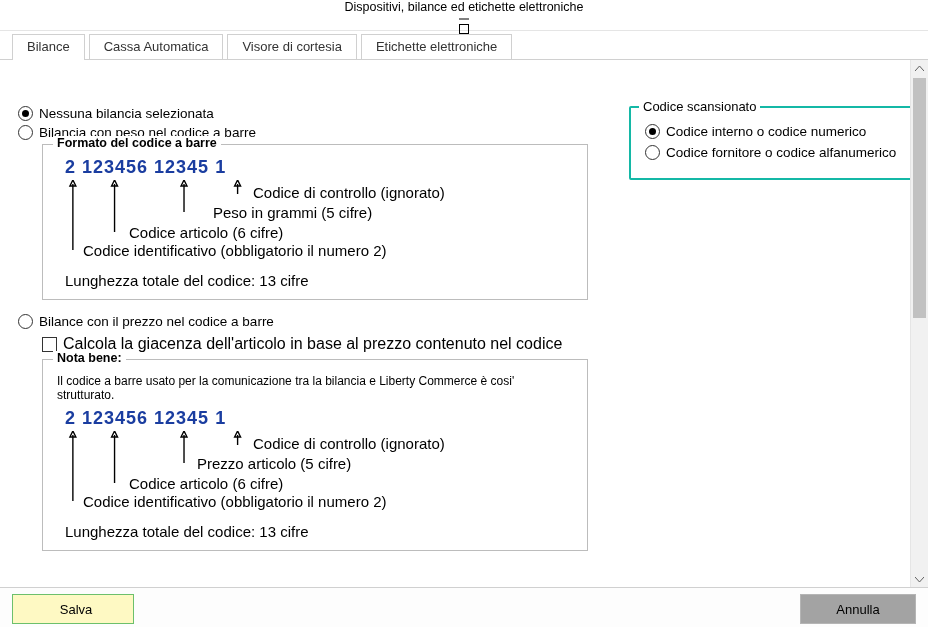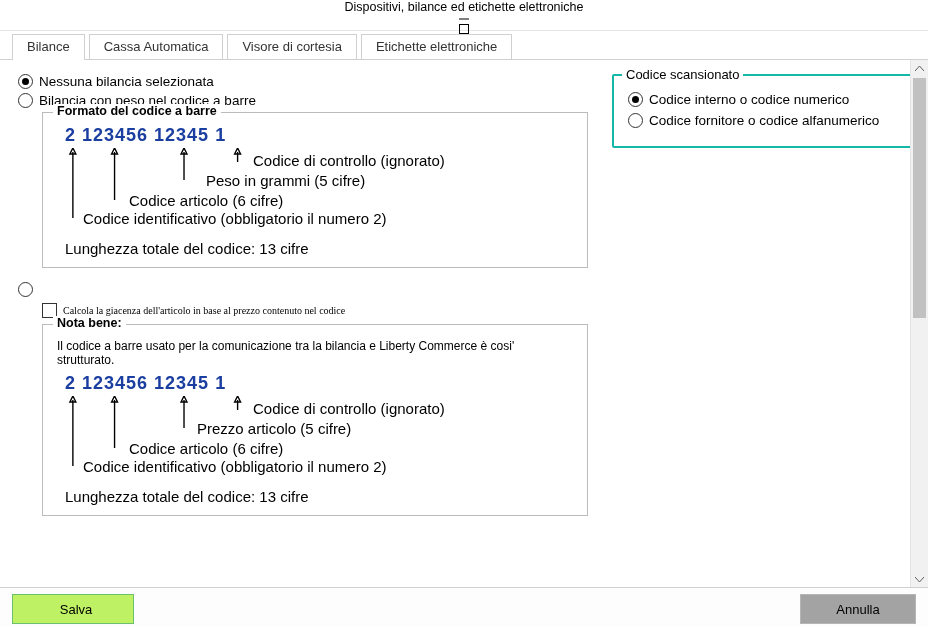--- a/index.html
+++ b/index.html
@@ -80,21 +80,22 @@
   .client {
     position: relative;
     height: calc(627px - 30px - 28px - 42px); 
     display: flex;
   }
   .scrollarea {
     flex: 1 1 auto;
     padding: 10px 2px 10px 18px;
     overflow: hidden;
     display: flex;
-    gap: 24px;
+    gap: 41px;
+    margin-top: 32px;
   }
   .leftcol { flex: 0 0 570px; }
   .rightcol { flex: 1 1 auto; padding-top: 4px; }
   .scrollbar {
     flex: 0 0 17px;
     background: #f1f1f1;
     border-left: 1px solid #e5e5e5;
     position: relative;
   }
   .scrollbtn {
@@ -140,22 +141,21 @@
     border: 1px solid #333;
     background: #fff;
     display: inline-block;
     flex: 0 0 auto;
   }
   .checkrow {
     display: flex;
     align-items: center;
     gap: 6px;
     margin: 6px 0 6px 24px;
-    font-size: 10px;
-    font-family: Liberation Serif, serif;
+    font-size: 16px;
   }
   
   .fieldset {
     border: 1px solid #bcbcbc;
     margin: 4px 0 14px 24px;
     padding: 12px 14px 10px 14px;
     position: relative;
   }
   .fieldset .legend {
     position: absolute;
@@ -214,21 +214,21 @@
   .btn {
     height: 28px;
     min-width: 86px;
     border: 1px solid #b5b5b5;
     display: inline-flex;
     align-items: center;
     justify-content: center;
     font-size: 13px;
     padding: 0 14px;
   }
-  .btn.save { background: #bef264; border-color: #6cc06c; padding-left: 20px; }
+  .btn.save { background: #fef9c3; border-color: #6cc06c; padding-left: 20px; }
   .btn.cancel { background: #a3a3a3; margin-left: auto; }
 
   svg.arrowline { position:absolute; left:0; top:0; width:100%; height:100%; }
   .arrowcell { position:relative; height:88px; margin-top:2px; }
   .arrowcell svg line, .arrowcell svg path { stroke:#000; stroke-width:1.4; fill:none; }
 </style>
 </head>
 <body>
 
 <div class="titlebar">
@@ -286,30 +286,31 @@
               <path d="M58 0 l-3 6 l6 0 z" fill="#000"></path>
               <path d="M128 0 l-3 6 l6 0 z" fill="#000"></path>
               <path d="M182 0 l-3 6 l6 0 z" fill="#000"></path>
 
               <line x1="16" y1="4" x2="16" y2="70"></line>
               <line x1="58" y1="4" x2="58" y2="52"></line>
               <line x1="128" y1="4" x2="128" y2="32"></line>
               <line x1="182" y1="4" x2="182" y2="14"></line>
             </svg>
             <div style="position:absolute;left:196px;top:4px;" class="desc">Codice di controllo (ignorato)</div>
-            <div style="position:absolute;left:149px;top:24px;" class="desc">Peso in grammi (5 cifre)</div>
+            <div style="position:absolute;left:156px;top:24px;" class="desc">Peso in grammi (5 cifre)</div>
             <div style="position:absolute;left:72px;top:44px;" class="desc">Codice articolo (6 cifre)</div>
             <div style="position:absolute;left:26px;top:62px;" class="desc">Codice identificativo (obbligatorio il numero 2)</div>
           </div>
           <div class="desc indent1" style="margin-top:4px;">Lunghezza totale del codice: 13 cifre</div>
         </div>
       </div>
 
       <div class="radio-row" style="margin-top:8px;">
         <span class="radio"></span>
+        <span>Bilance con il prezzo nel codice a barre</span>
       </div>
 
       <div class="checkrow">
         <span class="checkbox"></span>
         <span>Calcola la giacenza dell'articolo in base al prezzo contenuto nel codice</span>
       </div>
 
       <div class="fieldset">
         <div class="legend">Nota bene:</div>
         <div class="note">Il codice a barre usato per la comunicazione tra la bilancia e Liberty Commerce è cosi' strutturato.</div>

